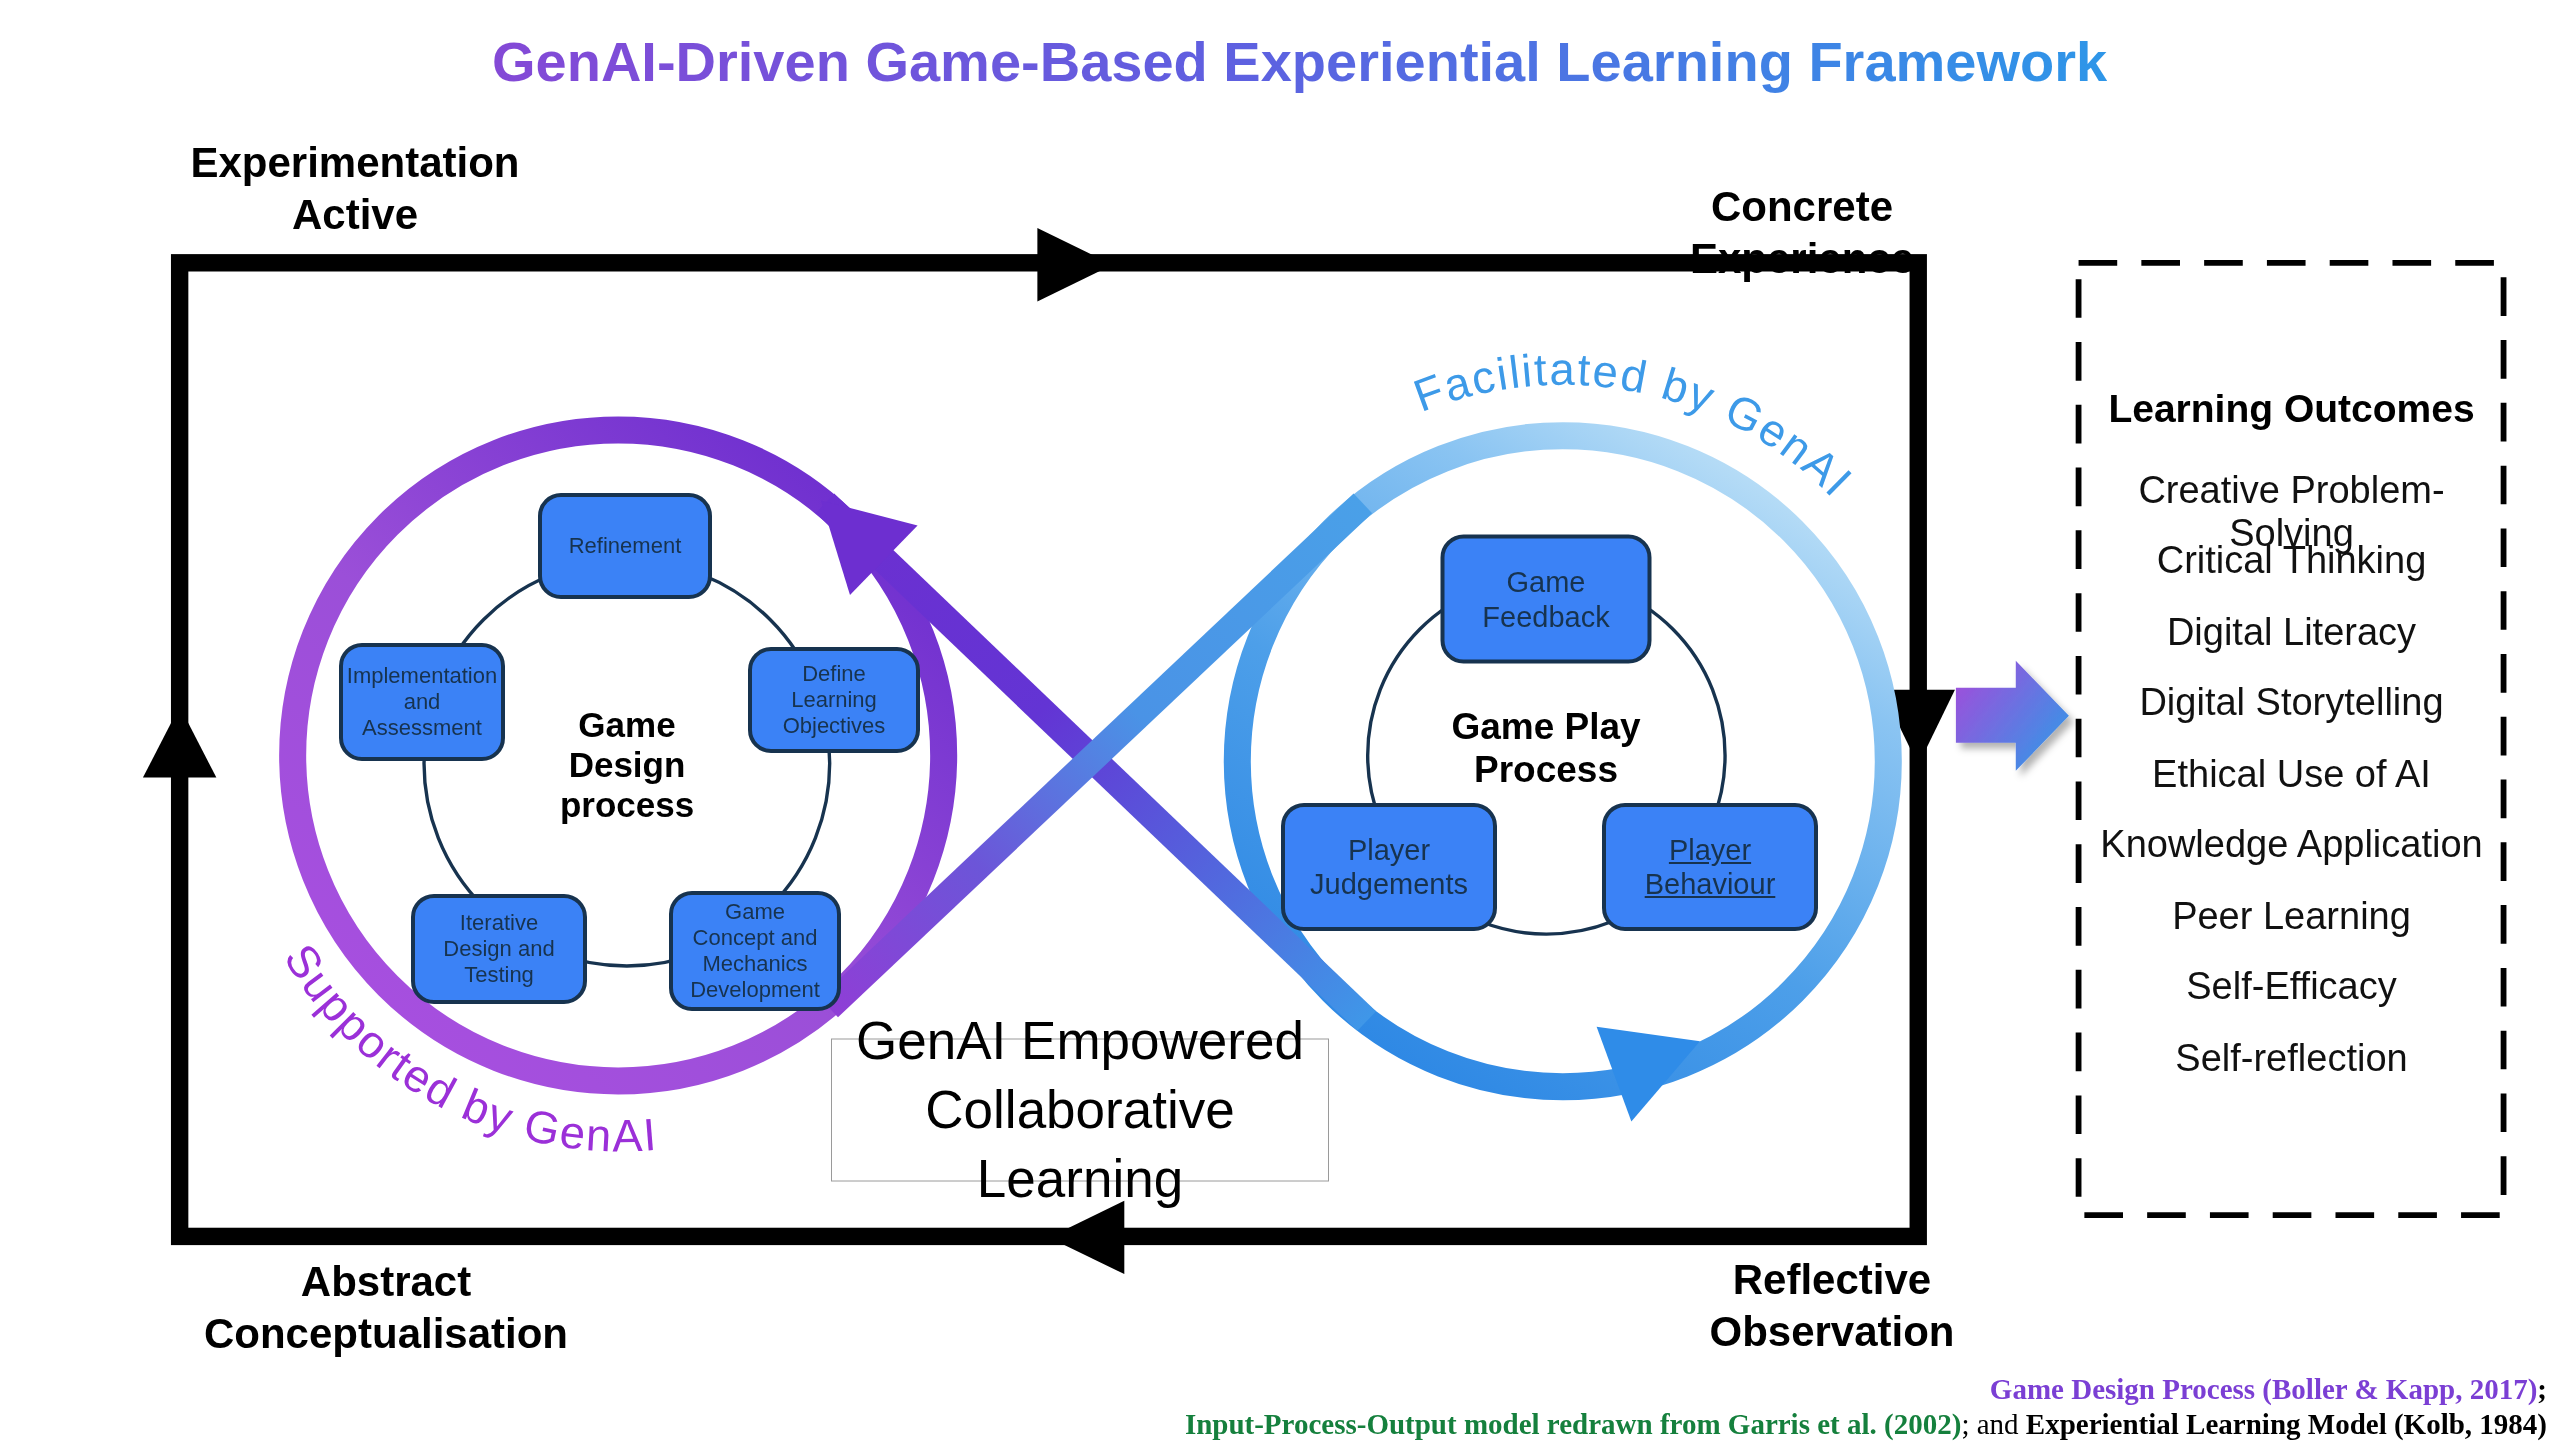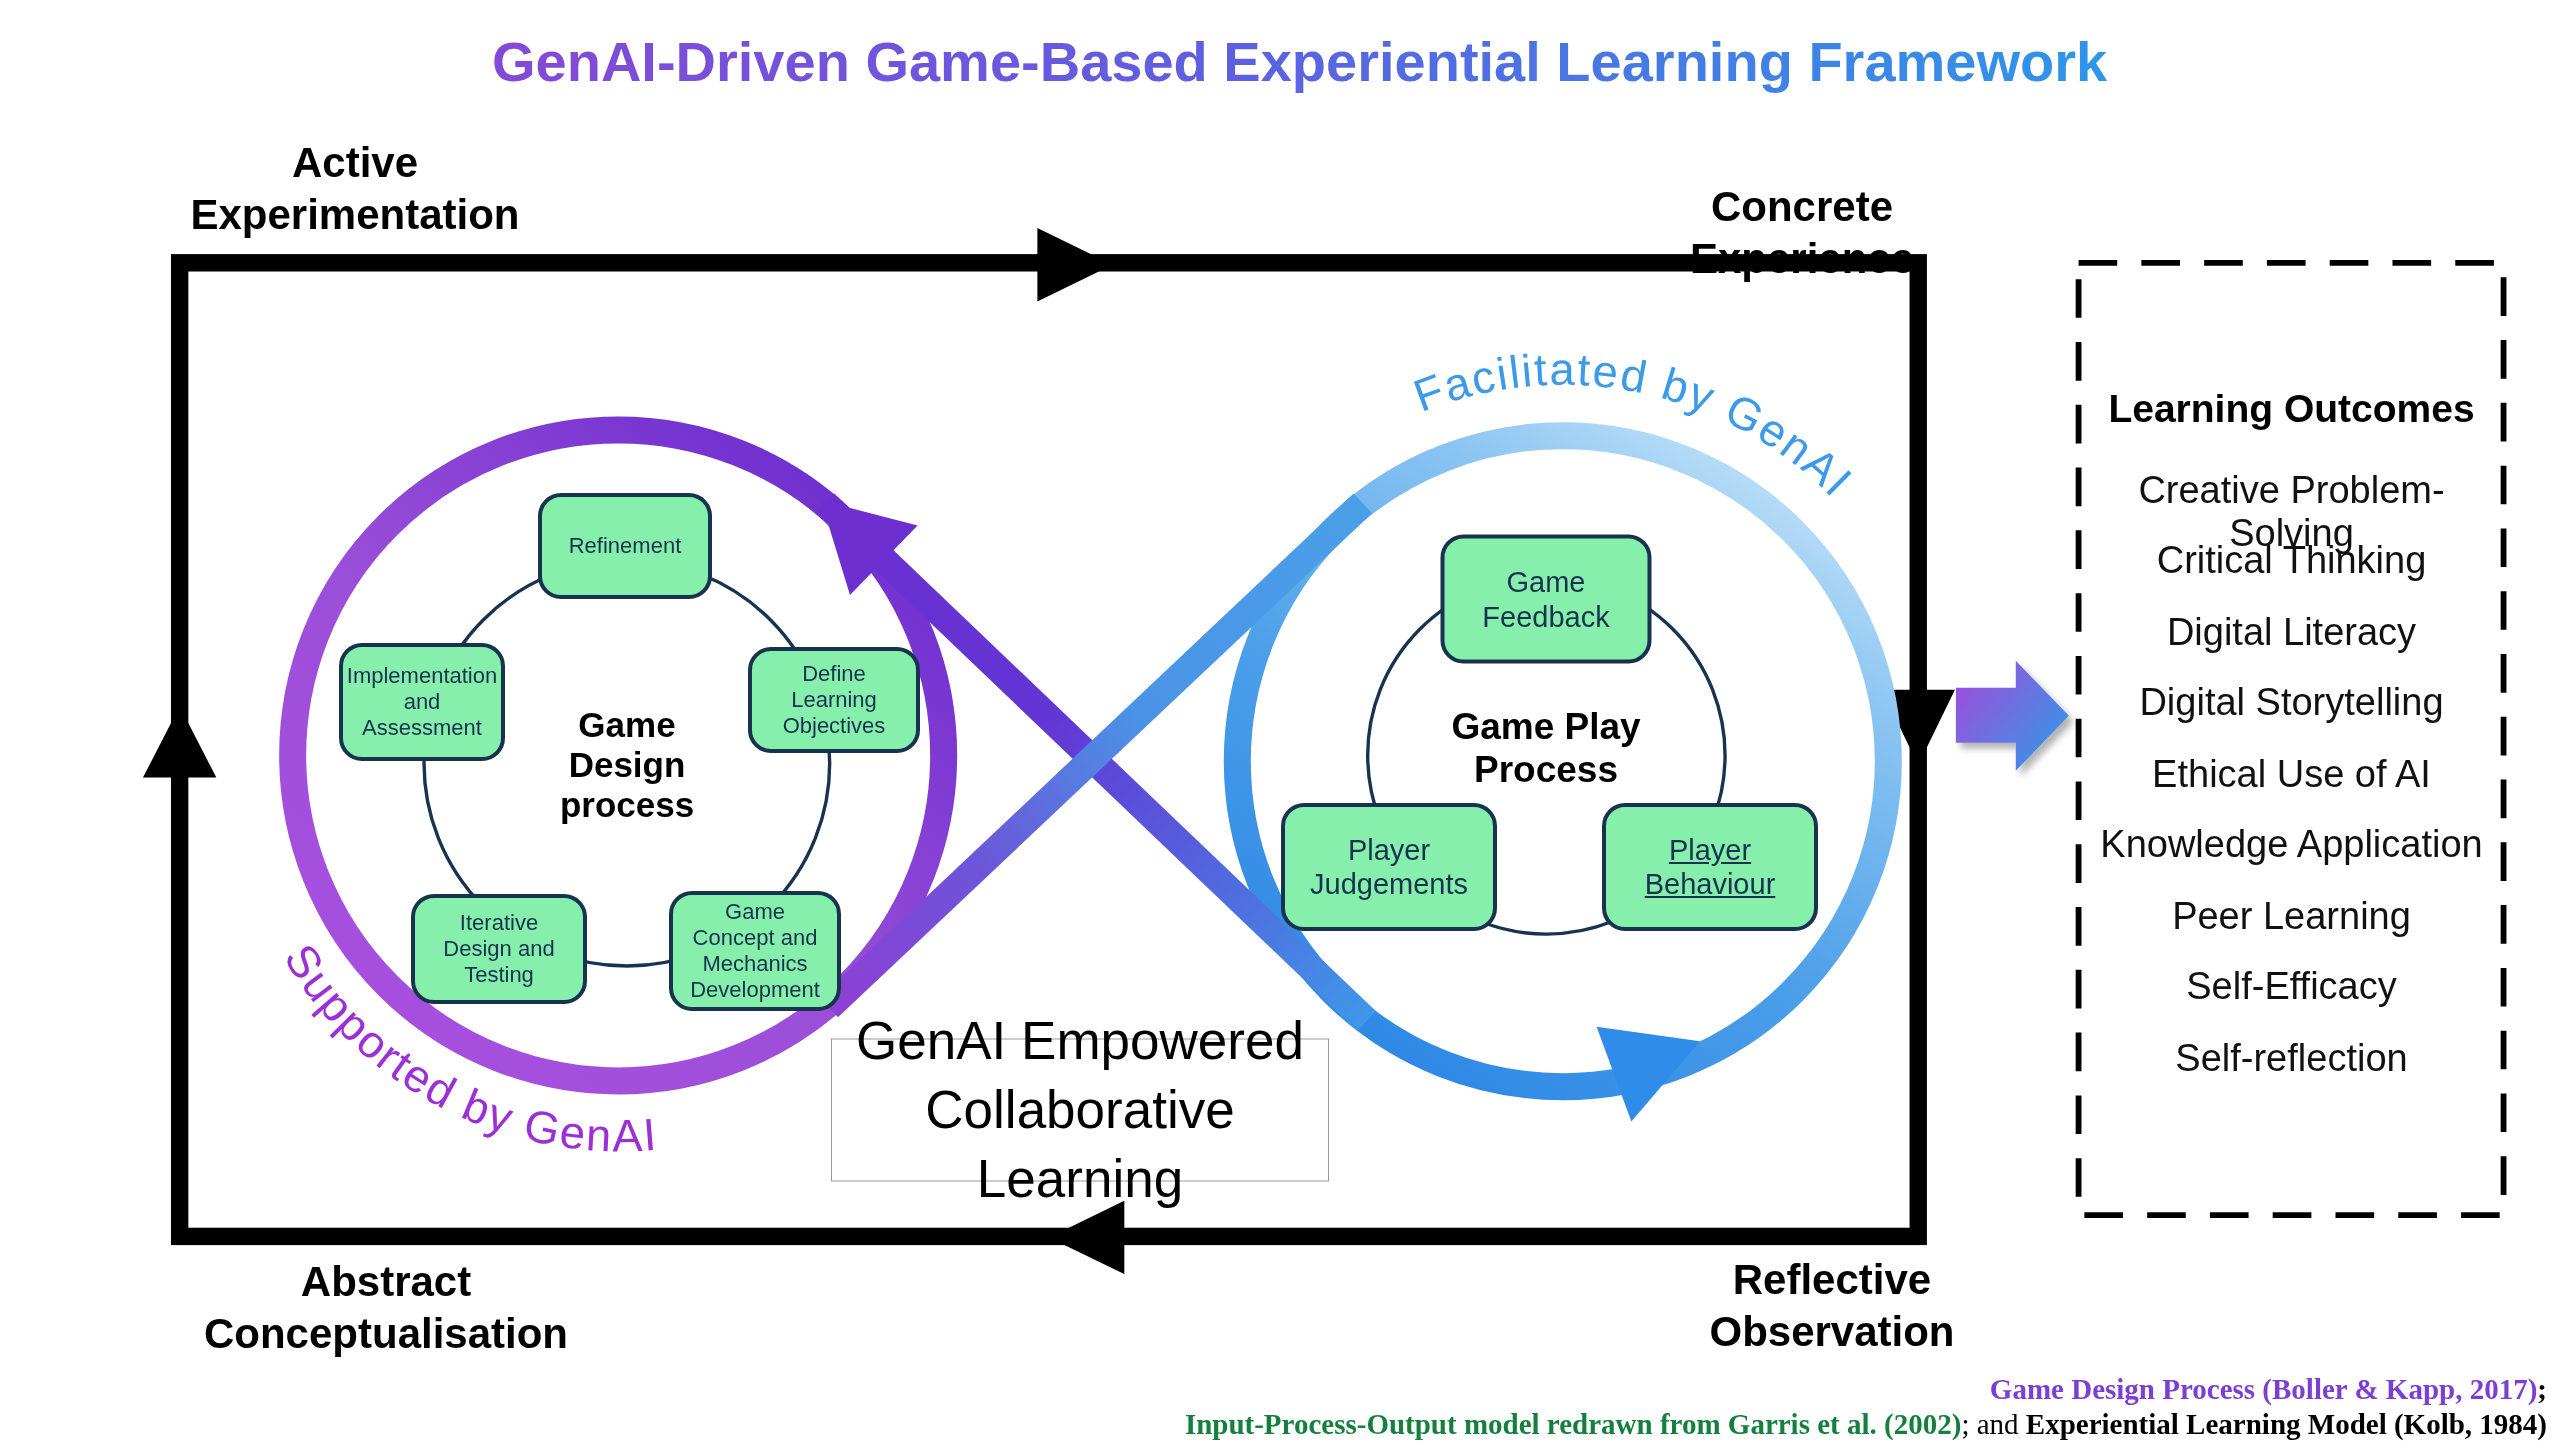--- a/index.html
+++ b/index.html
@@ -10,21 +10,21 @@
   .title { position:absolute; left:50%; top:29px; transform:translateX(-50%);
            margin-left:11.6px; z-index:2; font-size:56px; font-weight:bold; white-space:nowrap;
            background:linear-gradient(90deg,#8449d6 0%,#5f5fe0 45%,#2e96e8 100%);
            -webkit-background-clip:text; background-clip:text;
            color:transparent; -webkit-text-fill-color:transparent; }
 
   .corner { position:absolute; transform:translateX(-50%); z-index:2; text-align:center;
             font-size:42px; font-weight:bold; color:#000; line-height:1.24; white-space:nowrap; }
 
   .node { position:absolute; transform:translate(-50%,-50%); z-index:3;
-          border:4.3px solid #17334f; border-radius:23px; background:#86efac;
+          border:4.3px solid #17334f; border-radius:23px; background:#3b82f6;
           display:flex; align-items:center; justify-content:center; text-align:center;
           color:#17334f; line-height:1.18; padding:19px; box-sizing:border-box; }
   .node.small { font-size:22px; }
   .node.big   { font-size:29px; }
 
   .loop-label { position:absolute; transform:translate(-50%,-50%); z-index:2;
                 text-align:center; color:#000; font-weight:bold; white-space:nowrap; }
   .loop-label.design { font-size:35px; line-height:1.14; }
   .loop-label.play   { font-size:37px; line-height:1.16; }
 
@@ -111,22 +111,22 @@
     </text>
 
     <path d="M2025 712 H2087 V684 L2142 741 L2087 798 V769 H2025 Z" fill="url(#gradArrow)" filter="url(#softShadow)"></path>
 
     <rect x="2152" y="272" width="440" height="986" fill="none" stroke="#000" stroke-width="6" stroke-dasharray="40 25"></rect>
   </svg>
 
   <div class="title">GenAI-Driven Game-Based Experiential Learning Framework</div>
 
   <div class="corner" style="left:355px; top:137px;">
+    <div>Experimentation</div>
     <div>Active</div>
-    <div>Experimentation</div>
   </div>
   <div class="corner" style="left:1802px; top:137px;margin-top:44px;">
     <div>Concrete</div>
     <div>Experience</div>
   </div>
   <div class="corner" style="left:386px; top:1256px;">
     <div>Abstract</div>
     <div>Conceptualisation</div>
   </div>
   <div class="corner" style="left:1832px; top:1254px;">

